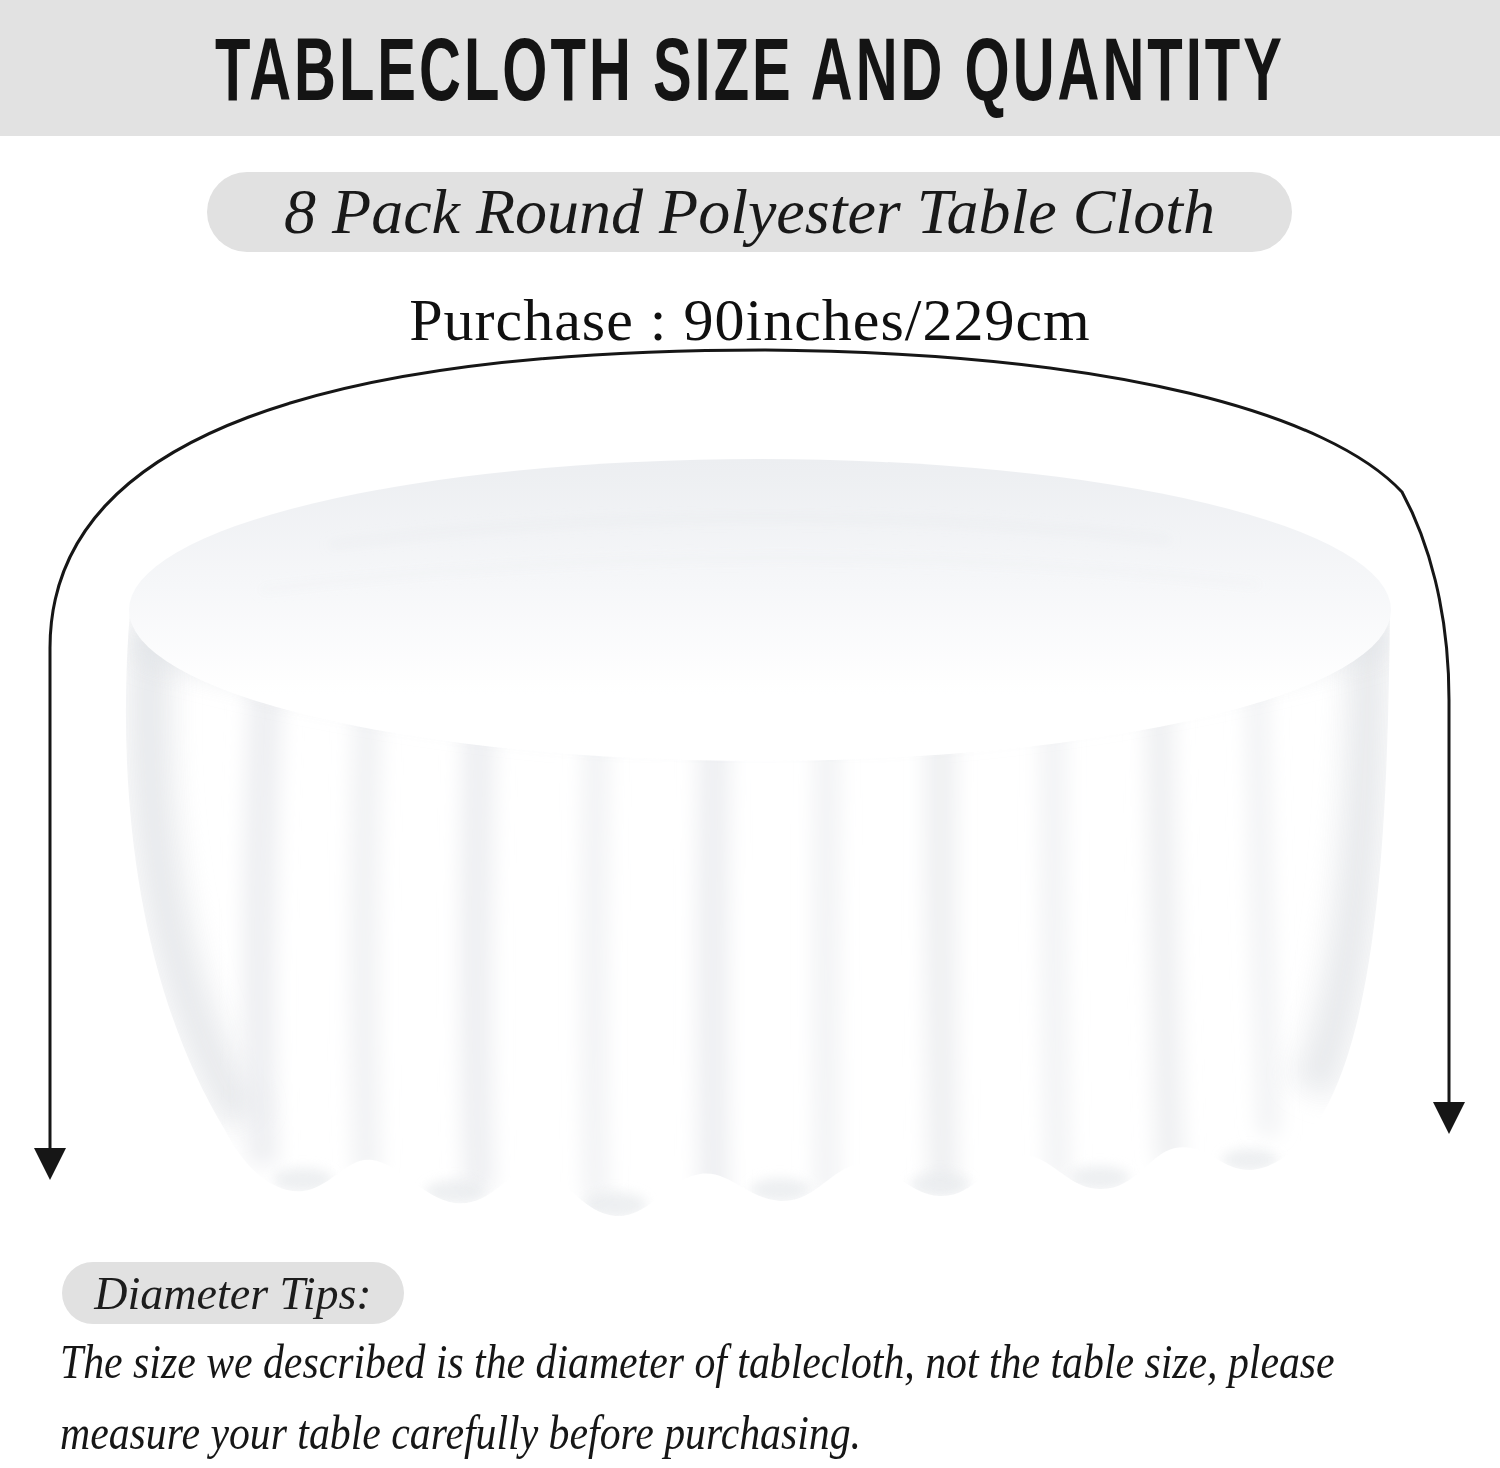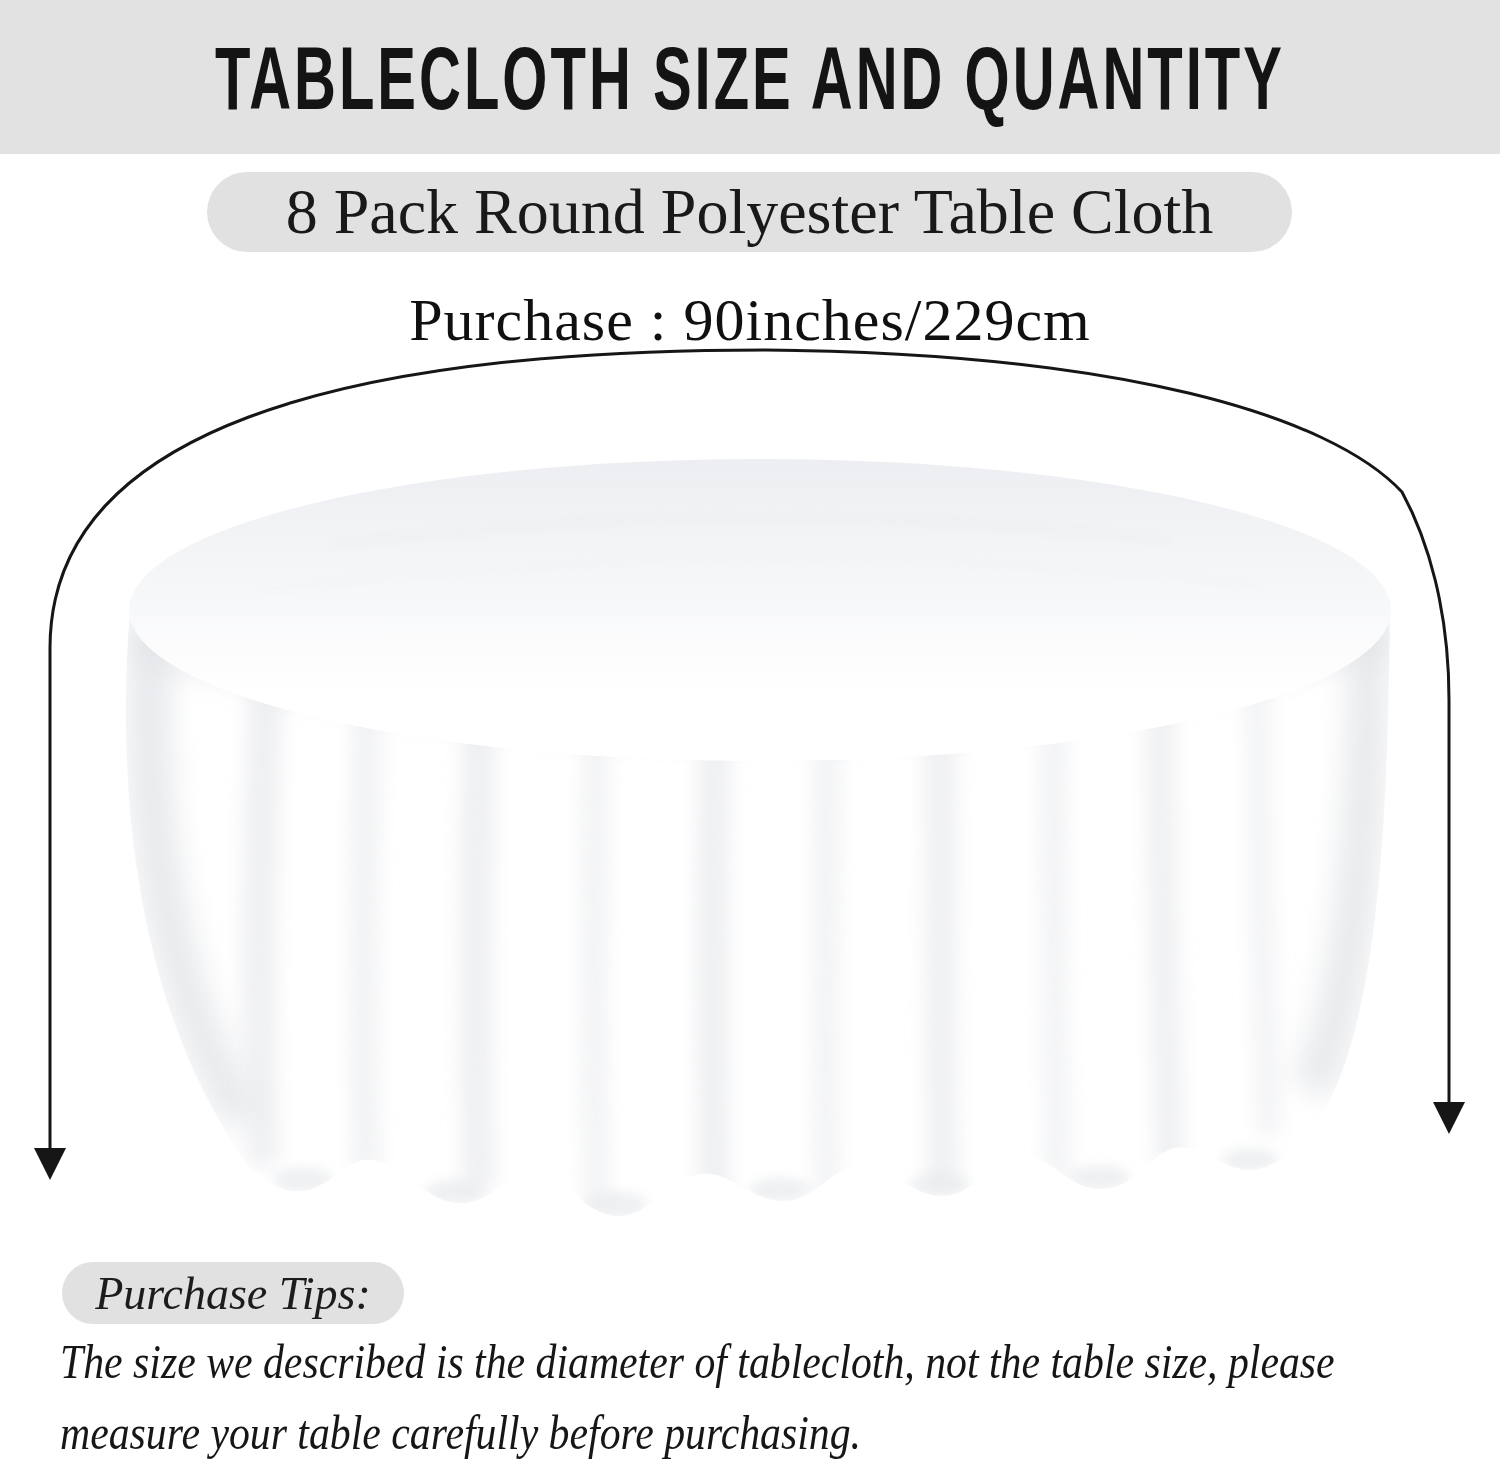--- a/index.html
+++ b/index.html
@@ -4,37 +4,37 @@
 <style>
   html,body{margin:0;padding:0;}
   body{
     width:1500px;height:1468px;position:relative;background:#ffffff;
     font-family:"Liberation Serif", serif;color:#1a1a1a;overflow:hidden;
   }
   .stage{position:absolute;inset:0;}
   svg.diagram{position:absolute;left:0;top:0;}
 
   .band{
-    position:absolute;left:0;top:0;width:1500px;height:154px;
+    position:absolute;left:0;top:0;width:1500px;height:136px;
     background:#e2e2e2;display:flex;align-items:center;justify-content:center;
   }
   .band .title{
     font-family:"Liberation Sans", sans-serif;font-weight:800;
     font-size:58px;letter-spacing:3px;color:#141414;
     transform:scaleY(1.52);transform-origin:center;display:inline-block;white-space:nowrap;
   }
 
   .pill{
     position:absolute;background:#e1e1e1;display:flex;align-items:center;justify-content:center;
   }
   .pill-pack{
     left:207px;top:172px;width:1085px;height:80px;border-radius:40px;
   }
   .pill-pack .pill-label{
-    font-size:64px;color:#191919;white-space:nowrap;
+    font-style:italic;font-size:64px;color:#191919;white-space:nowrap;
   }
   .diameter{
     position:absolute;left:0;right:0;top:286px;text-align:center;
     font-size:60px;letter-spacing:1px;color:#101010;white-space:nowrap;
   }
   .pill-tips{
     left:62px;top:1262px;width:342px;height:62px;border-radius:31px;
   }
   .pill-tips .pill-label{
     font-style:italic;font-size:46px;color:#1c1c1c;white-space:nowrap;
@@ -142,21 +142,21 @@
     <span class="title">TABLECLOTH SIZE AND QUANTITY</span>
   </header>
 
   <div class="pill pill-pack">
     <span class="pill-label">8 Pack Round Polyester Table Cloth</span>
   </div>
 
   <div class="diameter">Purchase : 90inches/229cm</div>
 
   <div class="pill pill-tips">
-    <span class="pill-label">Purchase Tips:</span>
+    <span class="pill-label">Diameter Tips:</span>
   </div>
 
   <div class="tips-text">
     <div>The size we described is the diameter of tablecloth, not the table size, please</div>
     <div>measure your table carefully before purchasing.</div>
   </div>
 
 </div>
 
 </body></html>

